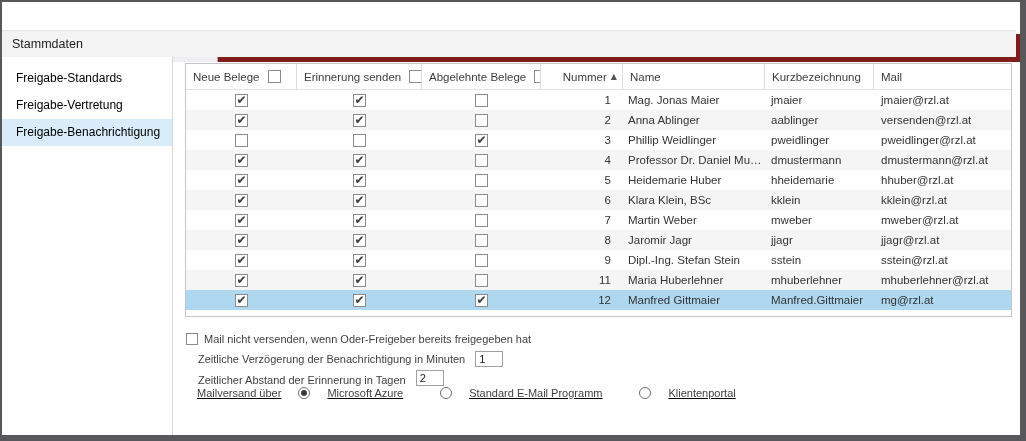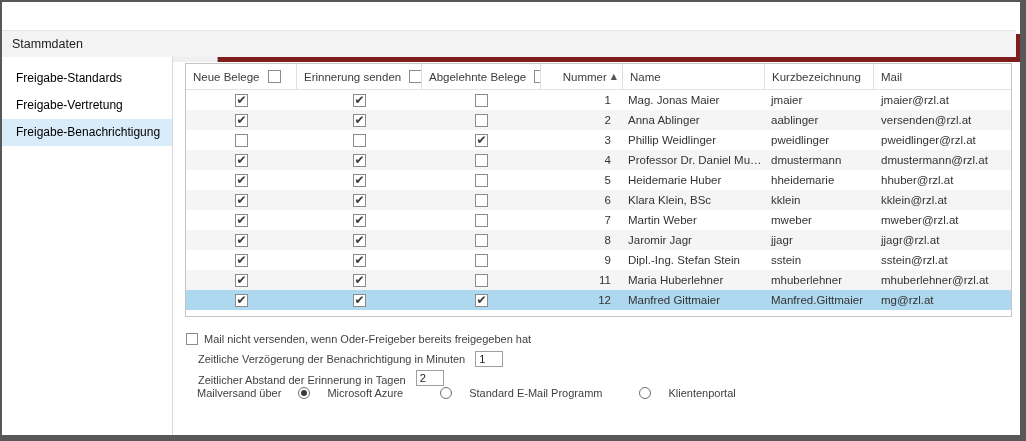--- a/index.html
+++ b/index.html
@@ -75,21 +75,21 @@
         background:#fff; display:inline-block; position:relative; flex:none; }
   .radio.selected::after { content:""; position:absolute; inset:2px; border-radius:50%; background:#3a3a3a; }
 
   
   .foot-label { font-size:11px; color:#3f3f3f; white-space:nowrap; }
   .suppress-row { position:absolute; left:184px; top:331px; display:flex; align-items:center; gap:6px; }
   .delay-row { position:absolute; left:196px; top:349px; display:flex; align-items:center; gap:10px; }
   .interval-row { position:absolute; left:196px; top:368px; display:flex; align-items:flex-end; gap:10px; }
   .mini-input { width:28px; height:16px; border:1px solid #9d9fa3; font-size:11px;
         font-family:"Liberation Sans",sans-serif; padding:0 3px; color:#222; }
-  .dispatch-row { position:absolute; left:195px; top:385px; display:flex; align-items:flex-end; }
+  .dispatch-row { position:absolute; left:195px; top:385px; display:flex; align-items:flex-end;text-decoration:underline; }
   .dispatch-row .foot-label { margin-right:17px; }
   .radio-opt { display:flex; align-items:center; gap:17px; margin-right:20px; }
 </style>
 </head>
 <body>
 
 <div class="window">
   <div class="inner">
 
     <div class="tabbar">

